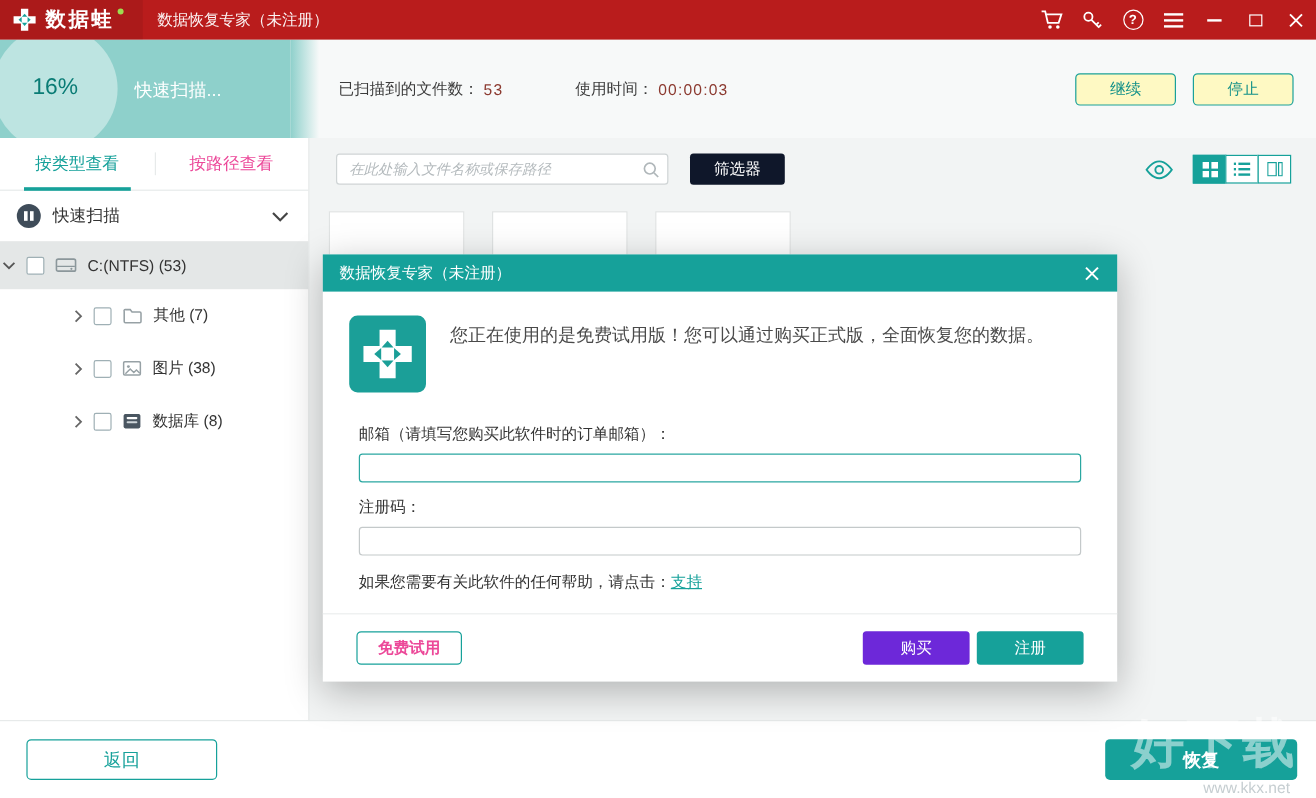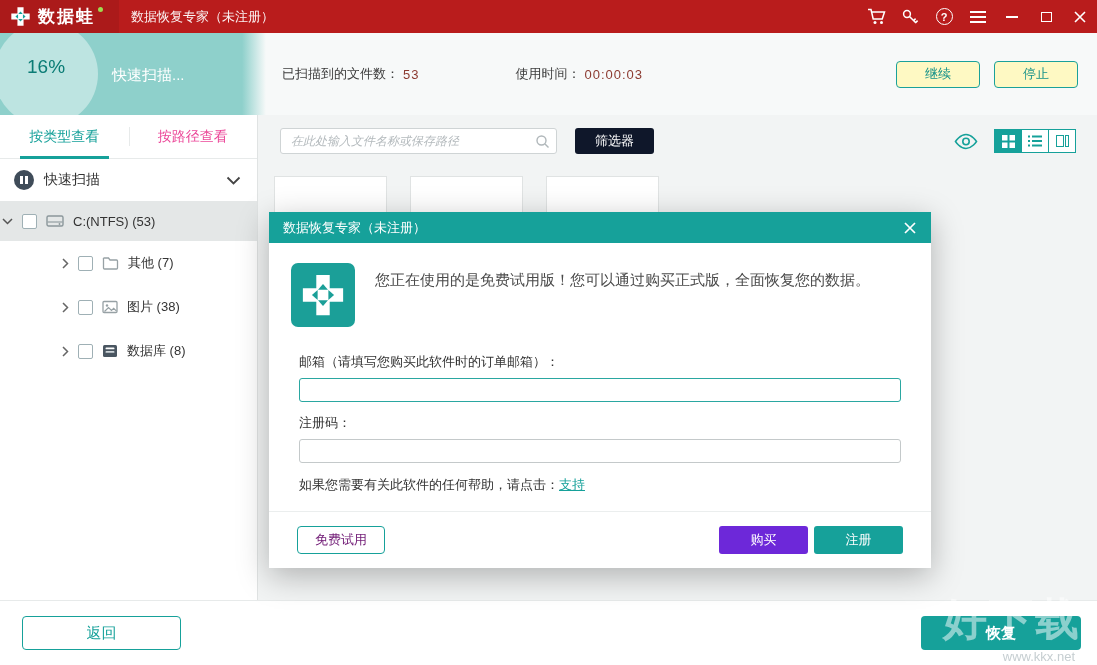--- a/index.html
+++ b/index.html
@@ -19,23 +19,23 @@
   .bars { display:flex; flex-direction:column; gap:3px; }
   .bars i { display:block; width:16px; height:2px; background:#fff; }
   .min-glyph { width:12px; height:2px; background:#fff; display:block; }
   .max-glyph { width:11px; height:10px; border:1.6px solid #fff; display:block; }
 
   
   .scanbar { position:absolute; top:33px; left:0; right:0; height:82px; background:#f7f9f9; display:flex; align-items:center; }
   .scan-left { position:relative; width:242px; height:100%; background:#8ed0cb; overflow:hidden; flex:none; }
   .scan-fade { width:24px; height:100%; background:linear-gradient(90deg,#8ed0cb,#f7f9f9); flex:none; }
   .scan-circle { position:absolute; left:-6px; top:-11px; width:104px; height:104px; border-radius:50%; background:rgba(255,255,255,.42); }
-  .scan-percent { position:absolute; left:27px; top:23px; font-size:19px; color:#0a7c75; }
+  .scan-percent { position:absolute; left:27px; top:29px; font-size:19px; color:#0a7c75; }
   .scan-status { position:absolute; left:112px; top:33px; font-size:15px; color:#ffffff; }
-  .scan-info { display:flex; align-items:center; padding-left:16px; flex:1; font-size:13px; color:#3c3c3c;gap:36px; }
+  .scan-info { display:flex; align-items:center; padding-left:16px; flex:1; font-size:13px; color:#3c3c3c; }
   .scan-stat { display:flex; align-items:center; }
   .scan-stat + .scan-stat { margin-left:60px; }
   .scan-value { color:#8c3a30; margin-left:4px; letter-spacing:1px; }
   .scan-actions { display:flex; gap:14px; align-items:center; padding-right:19px; }
   .btn-ghost { width:84px; height:27px; background:#fef9c3; border:1px solid #1aa19a; color:#149189; border-radius:4px; font-size:13px; display:flex; align-items:center; justify-content:center; cursor:pointer; }
 
   
   .content { position:absolute; top:115px; left:0; right:0; bottom:65px; display:flex; }
   .sidebar { width:258px; background:#fff; border-right:1px solid #e0e3e3; flex:none; }
   .tabs { display:flex; height:44px; border-bottom:1px solid #e7eaea; }
@@ -76,21 +76,21 @@
   .dialog-body { padding:20px 30px 0 30px; }
   .dialog-intro { display:flex; gap:20px; align-items:flex-start; margin-left:-8px; }
   .dialog-logo { width:64px; height:64px; flex:none; border-radius:7px; background:#1b9f98; display:flex; align-items:center; justify-content:center; }
   .dialog-msg { font-size:15px; color:#4a4a4a; line-height:30px; padding-top:2px; }
   .field-label { font-size:13px; color:#333; margin-top:26px; margin-bottom:7px; }
   .field-input { display:block; width:100%; height:24px; border:1px solid #c4c9ca; border-radius:3px; padding:0 8px; font-size:13px; color:#333; outline:none; background:#fff; }
   .field-input.focus { border-color:#2aa7a1; }
   .help-line { font-size:13px; color:#333; margin-top:13px; }
   .help-link { color:#16a19a; text-decoration:underline; cursor:pointer; }
   .dialog-footer { margin-top:17px; border-top:1px solid #ebeeee; height:57px; display:flex; align-items:center; padding:0 28px; }
-  .trial-btn { width:88px; height:28px; background:#fff; border:1px solid #16a19a; color:#701a75; border-radius:4px; font-size:13px; cursor:pointer; }
+  .trial-btn { width:88px; height:28px; background:#fff; border:1px solid #16a19a; color:#ec4899; border-radius:4px; font-size:13px; cursor:pointer;font-weight:bold; }
   .footer-spacer { flex:1; }
   .buy-btn { width:89px; height:28px; background:#6d28d9; border:none; color:#fff; border-radius:3px; font-size:13px; cursor:pointer; margin-right:6px; }
   .register-btn { width:89px; height:28px; background:#16a19a; border:none; color:#fff; border-radius:3px; font-size:13px; cursor:pointer; }
 
   
   .bottombar { position:absolute; left:0; right:0; bottom:0; height:65px; background:#fff; border-top:1px solid #e7eaea; display:flex; align-items:center; padding:0 16px 0 22px; z-index:6; }
   .back-btn { width:159px; height:34px; background:#fff; border:1px solid #16a19a; color:#16a19a; border-radius:4px; font-size:15px; cursor:pointer; }
   .bottom-spacer { flex:1; }
   .recover-btn { width:160px; height:34px; background:#16a19a; border:none; color:#fff; border-radius:4px; font-size:15px; cursor:pointer;font-weight:bold; }
   .watermark-big { position:absolute; right:16px; bottom:16px; z-index:20; font-size:44px; font-weight:bold; color:rgba(255,255,255,.5); pointer-events:none; letter-spacing:2px; }

